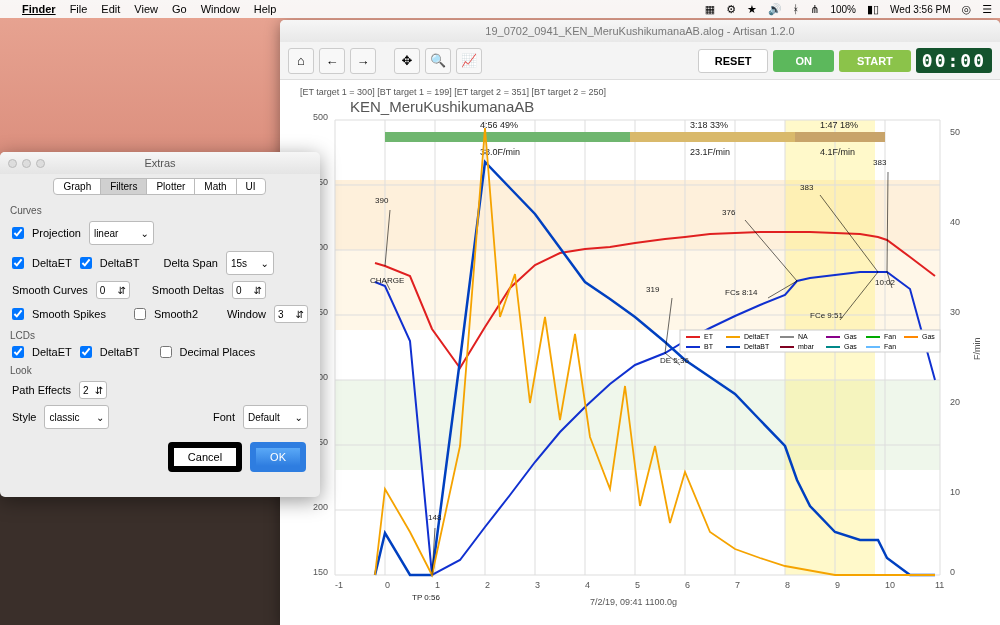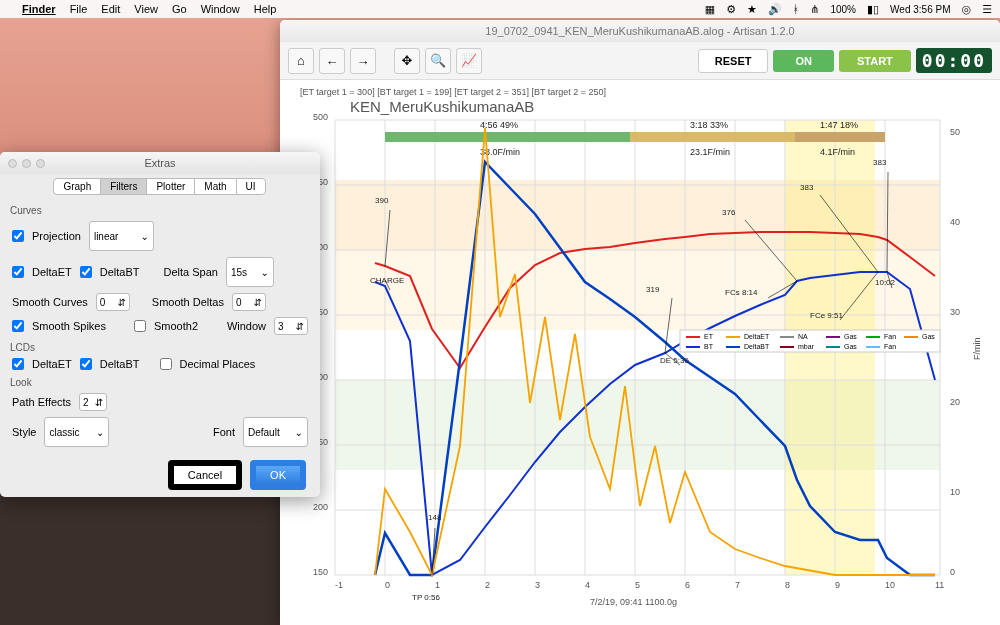--- a/index.html
+++ b/index.html
@@ -26,21 +26,21 @@
 .tdot { width: 9px; height: 9px; border-radius: 50%; background: #ddd; border: .5px solid #bbb; }
 .tabs { display: flex; justify-content: center; margin: 4px 0 6px; }
 .tab { padding: 2px 9px; background: #fff; border: 1px solid #bbb; font-size: 10px; margin-left: -1px; cursor: pointer; }
 .tab:first-child { border-radius: 4px 0 0 4px; }
 .tab:last-child { border-radius: 0 4px 4px 0; }
 .tab.active { background: #d0d0d0; }
 .section-label { font-size: 10px; color: #555; padding: 4px 10px 2px; }
 .form-row { display: flex; align-items: center; padding: 3px 12px; gap: 8px; font-size: 11px; }
 .cb { display: flex; align-items: flex-start; gap: 8px; }
 .cb input { width: 12px; height: 12px; }
-.sel { background: #fff; border: 1px solid #bbb; border-radius: 3px; padding: 1px 4px; font-size: 10px; height: 30px; display: flex; align-items: center; }
+.sel { background: #fff; border: 1px solid #bbb; border-radius: 3px; padding: 1px 4px; font-size: 10px; height: 24px; display: flex; align-items: center; }
 .num { width: 34px; height: 18px; background: #fff; border: 1px solid #bbb; border-radius: 3px; font-size: 10px; padding: 0 3px; display: flex; align-items: center; }
 .btn-row { display: flex; justify-content: flex-end; gap: 8px; padding: 10px 14px; }
 .btn { padding: 3px 14px; background: #fff; border: 6px solid #000000; border-radius: 4px; font-size: 11px; }
 .btn.default { background: linear-gradient(#5aa9f7,#2e7de0); color: #fff; border-color: #2e7de0; }
 .axis-text { font-size: 9px; fill: #555; }
 .chart-title { font-size: 15px; fill: #555; }
 .ann { font-size: 8px; fill: #222; }
 .phase { font-size: 9px; fill: #222; }
 .legend-box { font-size: 7px; }
 </style>

